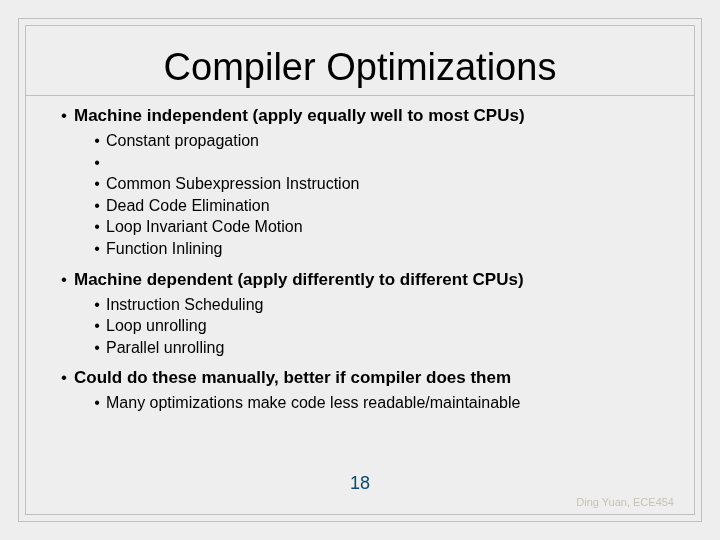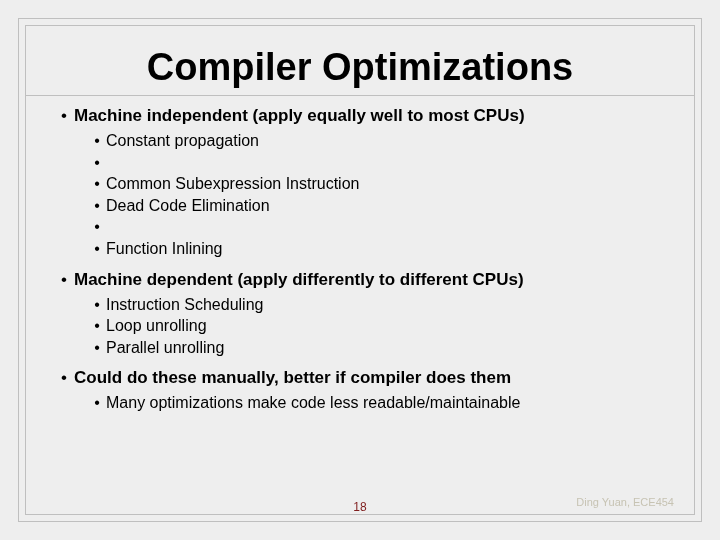--- a/index.html
+++ b/index.html
@@ -18,38 +18,38 @@
   .inner-frame {
     position: absolute;
     left: 6px; top: 6px; right: 6px; bottom: 6px;
     border: 1px solid #bfbfbf;
     padding: 14px 28px 8px 28px;
   }
   .title {
     font-size: 38px;
     text-align: center;
     margin: 6px 0 2px 0;
-    font-weight: 700;
+    font-weight: 400;
   }
   .hr { border-top: 1px solid #bfbfbf; margin: 6px -28px 10px -28px; }
   ul.top { list-style: none; padding-left: 0; }
   ul.top > li { margin-bottom: 10px; }
   .b1 { display: flex; align-items: flex-start; font-size: 17px; }
   .b1 .dot { width: 20px; text-align: center; flex-shrink: 0; }
   .b1 .txt { flex: 1; font-weight: bold; }
   ul.sub { list-style: none; padding-left: 34px; margin-top: 4px; }
   ul.sub > li { display: flex; align-items: flex-start; font-size: 16px; line-height: 1.35; }
   ul.sub > li .dot { width: 18px; text-align: center; flex-shrink: 0; }
   .page-num {
     position: absolute;
-    bottom: 0;
+    bottom: 20px;
     left: 50%;
     transform: translateX(-50%);
-    color: #7f1d1d;
-    font-size: 12px;
+    color: #0c4a6e;
+    font-size: 18px;
   }
   .credit {
     position: absolute;
     bottom: 6px;
     right: 20px;
     color: #c7c3b3;
     font-size: 11px;
   }
 </style>
 </head>
@@ -78,20 +78,21 @@
           <li>
               <span class="dot">•</span>
               <span>Common Subexpression Instruction</span>
             </li>
           <li>
               <span class="dot">•</span>
               <span>Dead Code Elimination</span>
             </li>
           <li>
               <span class="dot">•</span>
+              <span>Loop Invariant Code Motion</span>
             </li>
           <li>
               <span class="dot">•</span>
               <span>Function Inlining</span>
             </li>
         </ul>
       </li>
 
       <li>
         <div class="b1">

